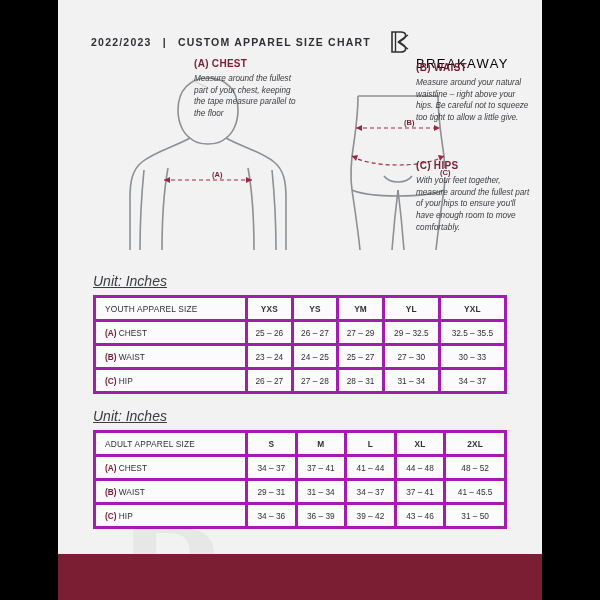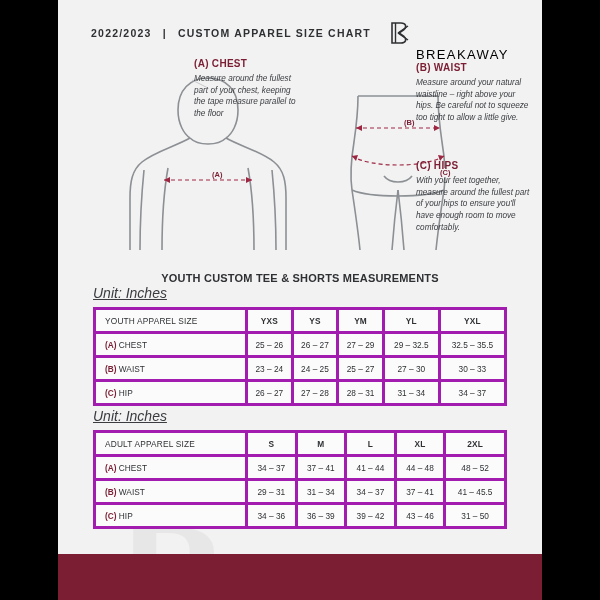--- a/index.html
+++ b/index.html
@@ -38,21 +38,21 @@
     left: 0;
     bottom: 0;
     width: 484px;
     height: 46px;
     background: #7b1d33;
   }
   
   .header {
     position: absolute;
     left: 0;
-    top: 7px;
+    top: 16px;
     width: 484px;
     height: 52px;
     display: flex;
     align-items: center;
     justify-content: center;
   }
   .header-title {
     font-size: 10.5px;
     letter-spacing: 1.2px;
     font-weight: bold;
@@ -273,21 +273,20 @@
       <div class="fig-body">Measure around your natural waistline – right above your hips. Be careful not to squeeze too tight to allow a little give.</div>
     </div>
 
     <div class="blk-hips">
       <div class="fig-title">(C) HIPS</div>
       <div class="fig-body">With your feet together, measure around the fullest part of your hips to ensure you'll have enough room to move comfortably.</div>
     </div>
   </div>
 
   <div class="section sec-youth">
-    <div class="tbl-title">YOUTH CUSTOM TEE &amp; SHORTS MEASUREMENTS</div>
     <div class="tbl-sub">Unit: Inches</div>
     <table>
       <thead>
         <tr>
           <th class="row-head">YOUTH APPAREL SIZE</th>
           <th>YXS</th>
           <th>YS</th>
           <th>YM</th>
           <th>YL</th>
           <th>YXL</th>

